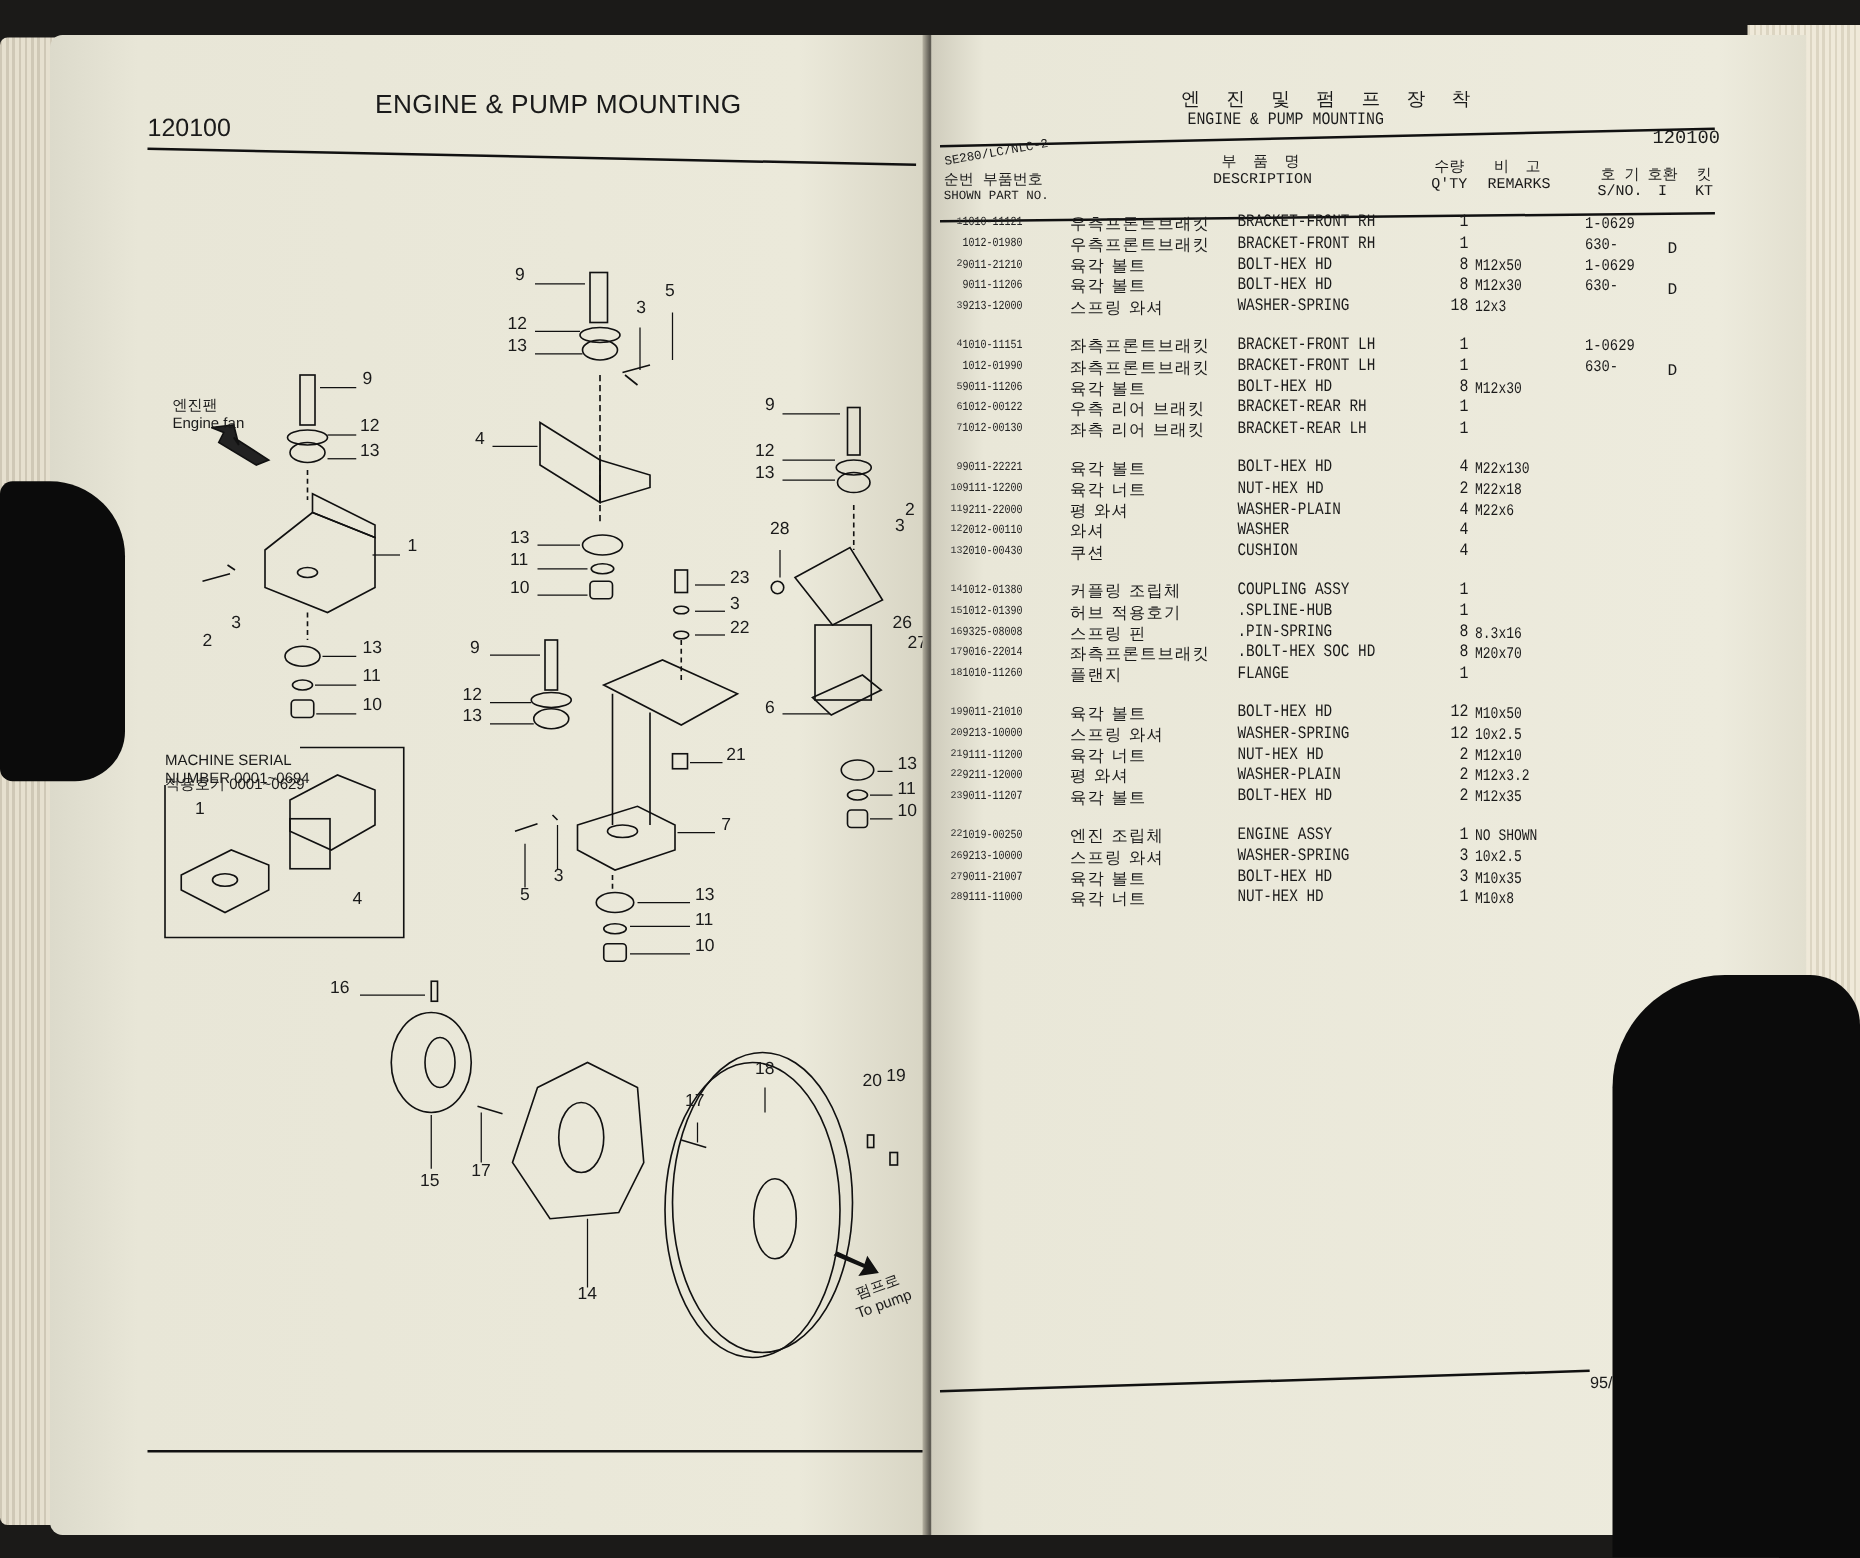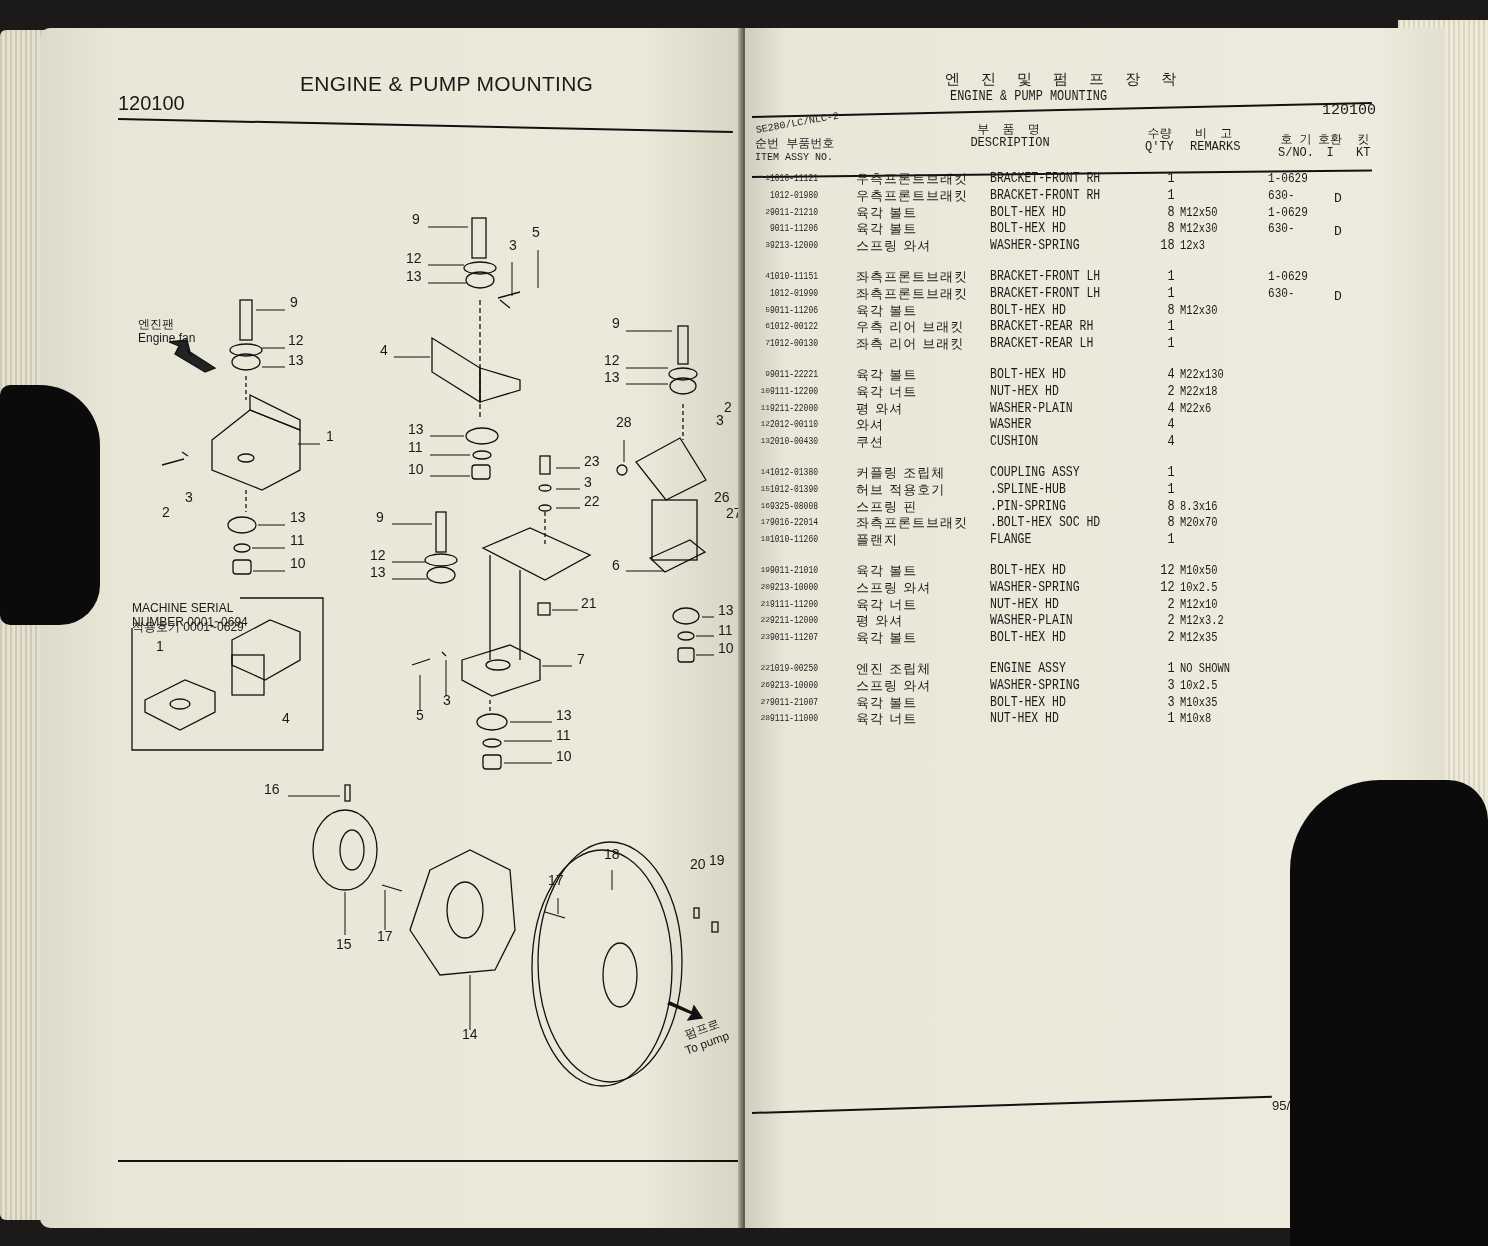--- a/index.html
+++ b/index.html
@@ -268,21 +268,21 @@
   <div class="page page-right"></div>
 
   <div class="rp-title-kr">엔 진  및  펌 프  장 착</div>
   <div class="rp-title-en">ENGINE &amp; PUMP MOUNTING</div>
   <div class="rp-code">120100</div>
   <div class="rp-rule-top"></div>
   <div class="rp-model">SE280/LC/NLC-2</div>
 
   <div class="hdr" style="left:755px;top:138px;text-align:left;">
     <div>순번 부품번호</div>
-    <div style="font-size:10px;">ITEM  ASSY NO.</div>
+    <div style="font-size:10px;">SHOWN  PART NO.</div>
   </div>
   <div class="hdr" style="left:900px;top:124px;width:220px;">
     <div class="kr">부        품        명</div>
     <div>DESCRIPTION</div>
   </div>
   <div class="hdr" style="left:1145px;top:128px;">
     <div>수량</div>
     <div>Q'TY</div>
   </div>
   <div class="hdr" style="left:1190px;top:128px;">

